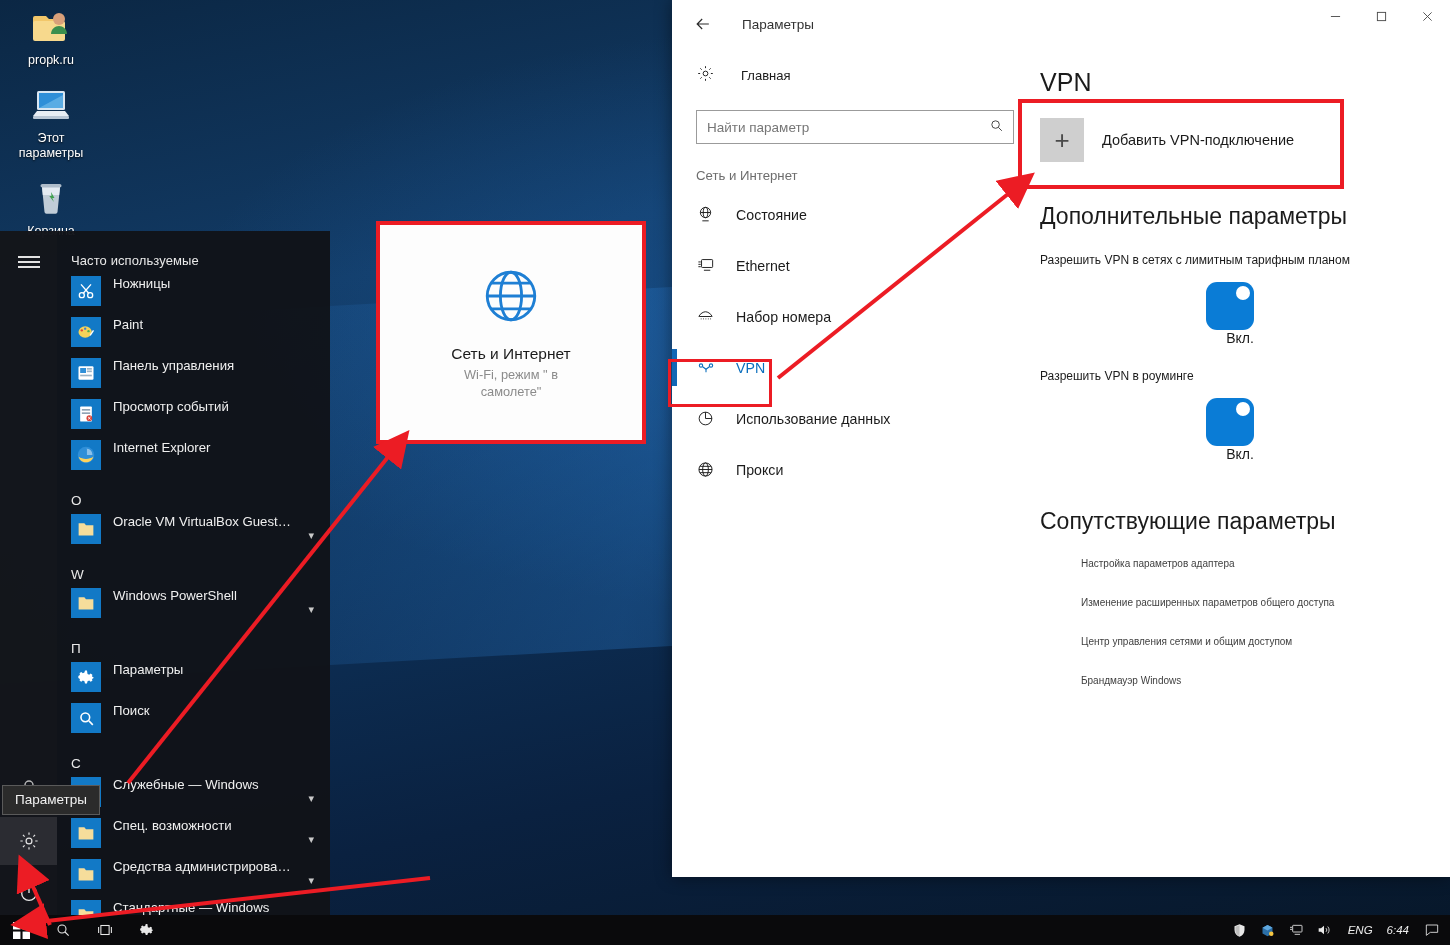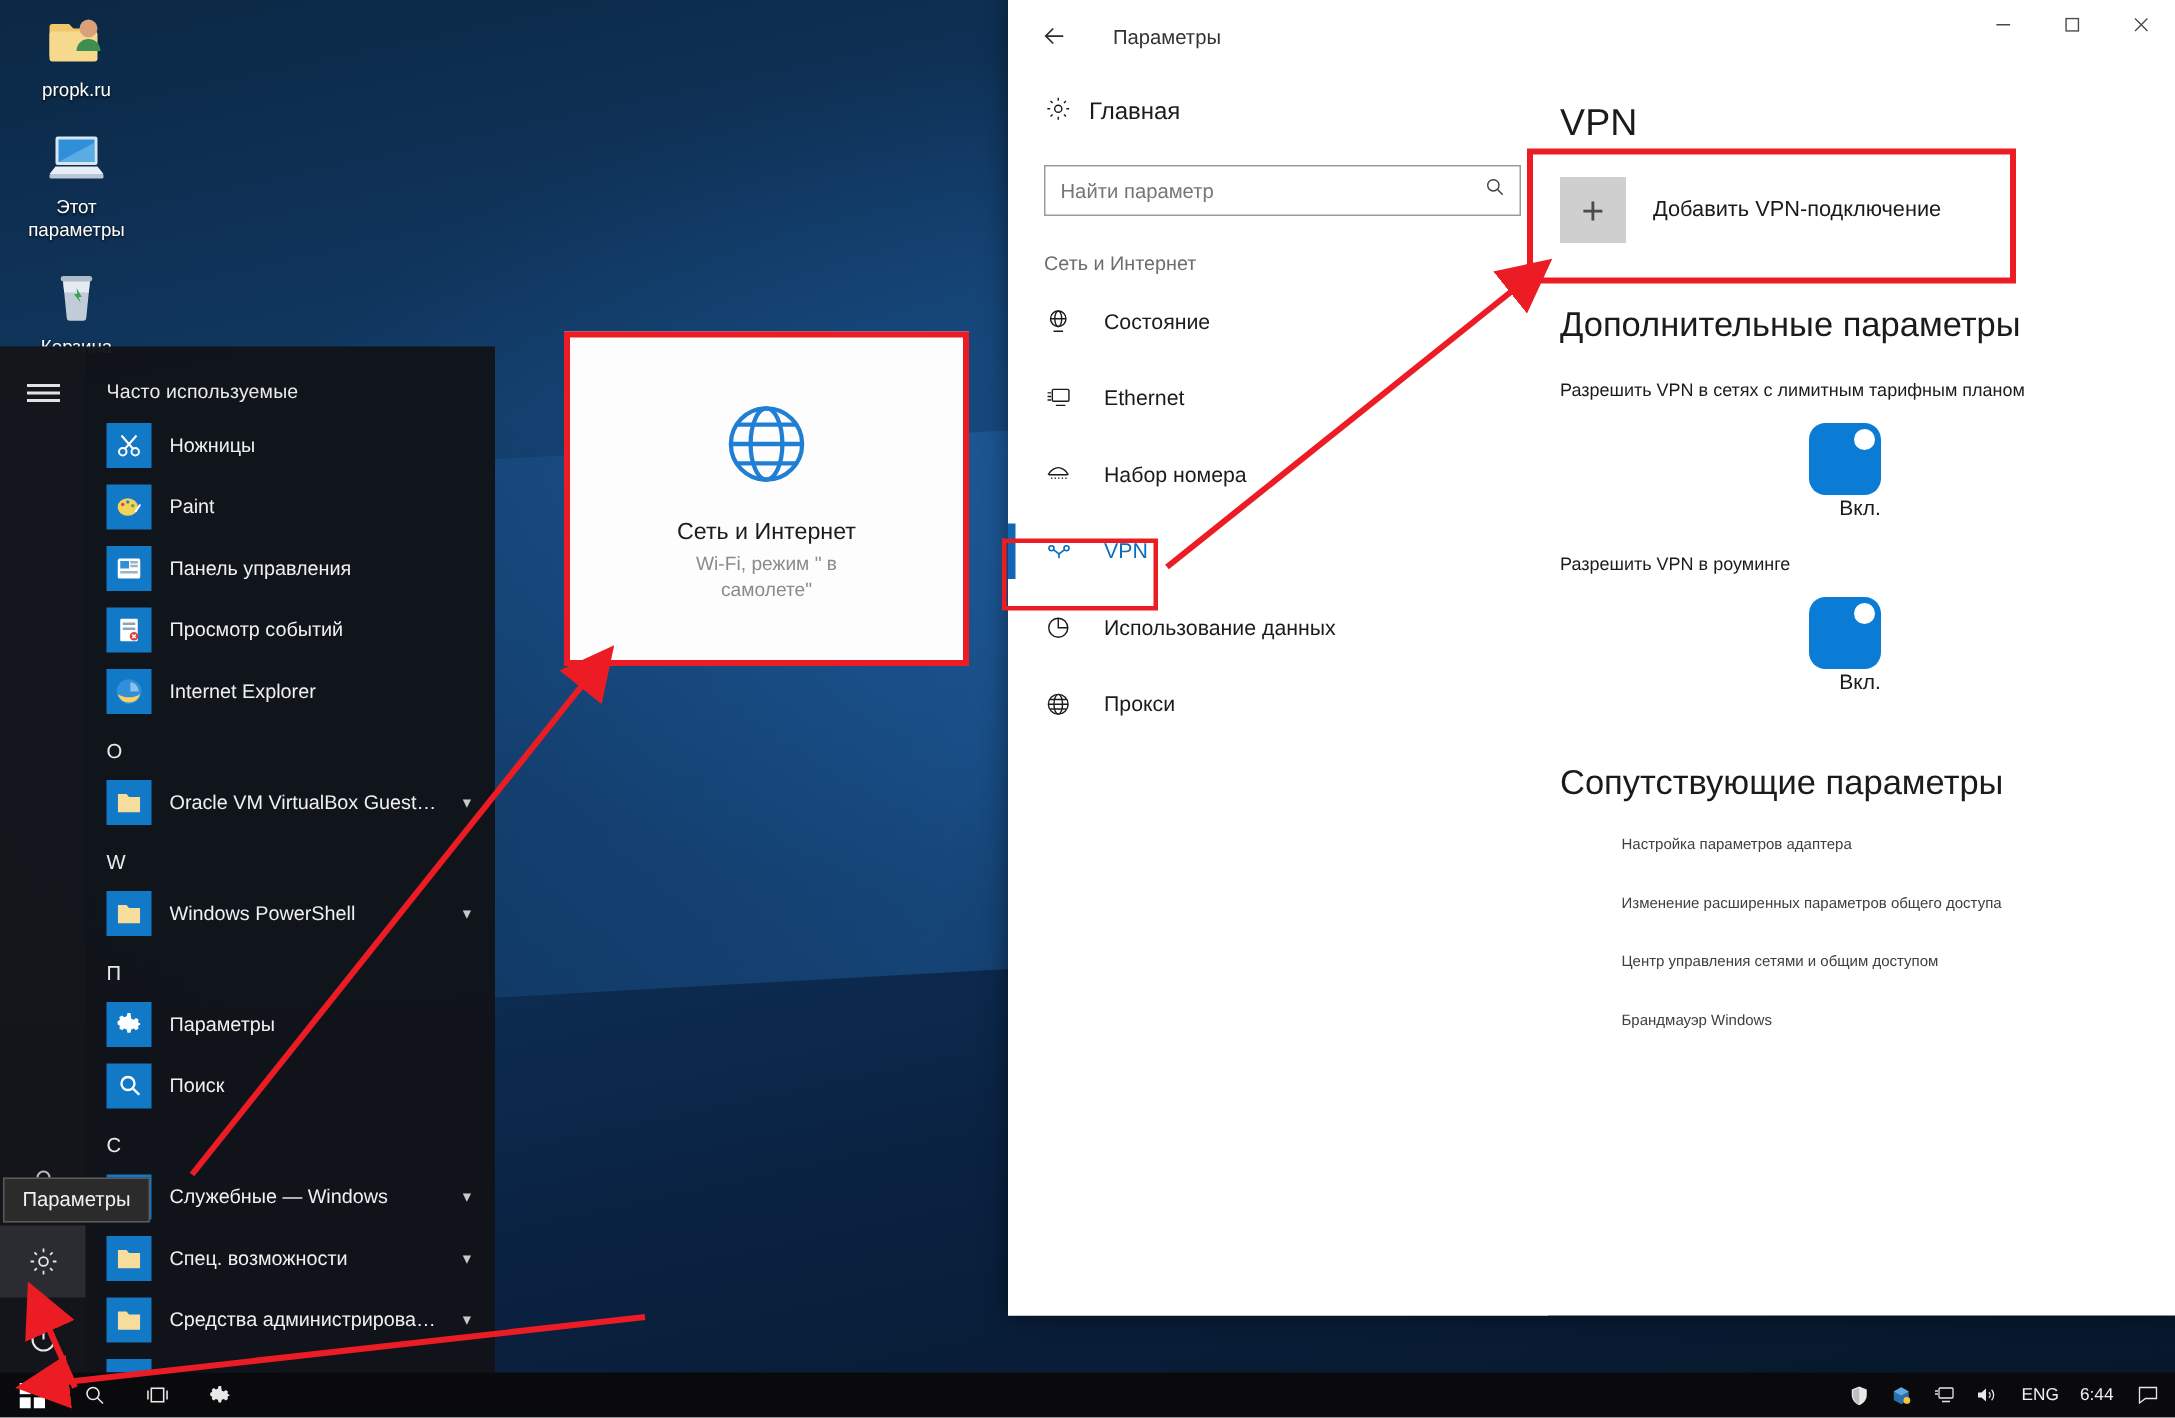--- a/index.html
+++ b/index.html
@@ -94,21 +94,21 @@
     font-size: 13px;
     padding: 2px 0 8px 14px;
     letter-spacing: .1px;
   }
   .app-letter {
     color: #e9e9e9;
     font-size: 13.5px;
     padding: 12px 0 6px 14px;
   }
   .app-row {
-    display: flex; align-items: center;
+    display: flex; 
     height: 41px;
     padding-left: 14px;
     position: relative;
   }
   .app-tile {
     width: 30px; height: 30px;
     flex: 0 0 30px;
     background: #1279c6;
     display: flex; align-items: center; justify-content: center;
     margin-right: 12px;
@@ -190,21 +190,21 @@
     position: absolute; left: 0; top: 48px;
     width: 360px; bottom: 0;
     background: #fff;
     padding-left: 14px;
   }
   #home-row {
     display: flex; align-items: center;
     height: 42px; margin-top: 6px;
     padding-left: 10px;
   }
-  #home-row .lbl { font-size: 16px; color: #1b1b1b; margin-left: 11px; }
+  #home-row .lbl { font-size: 13px; color: #1b1b1b; margin-left: 26px; }
 
   #searchbox {
     margin: 14px 18px 0 10px;
     height: 34px;
     border: 1px solid #9b9b9b;
     display: flex; align-items: center;
     background: #fff;
   }
   #searchbox input {
     flex: 1; border: none; outline: none;
@@ -331,20 +331,21 @@
   .tb-btn {
     width: 42px; height: 30px;
     display: flex; align-items: center; justify-content: center;
     color: #e8e8e8;
   }
   #tray {
     position: absolute; right: 0; top: 0;
     height: 30px;
     display: flex; align-items: center;
     padding-right: 4px;
+    font-style: italic;
   }
   .tray-ico {
     width: 28px; height: 30px;
     display: flex; align-items: center; justify-content: center;
     color: #e8e8e8;
   }
   #tray-lang { font-size: 11.5px; color: #efefef; padding: 0 10px; }
   #tray-clock { font-size: 11.5px; color: #efefef; padding: 0 9px 0 4px; }
 
   

